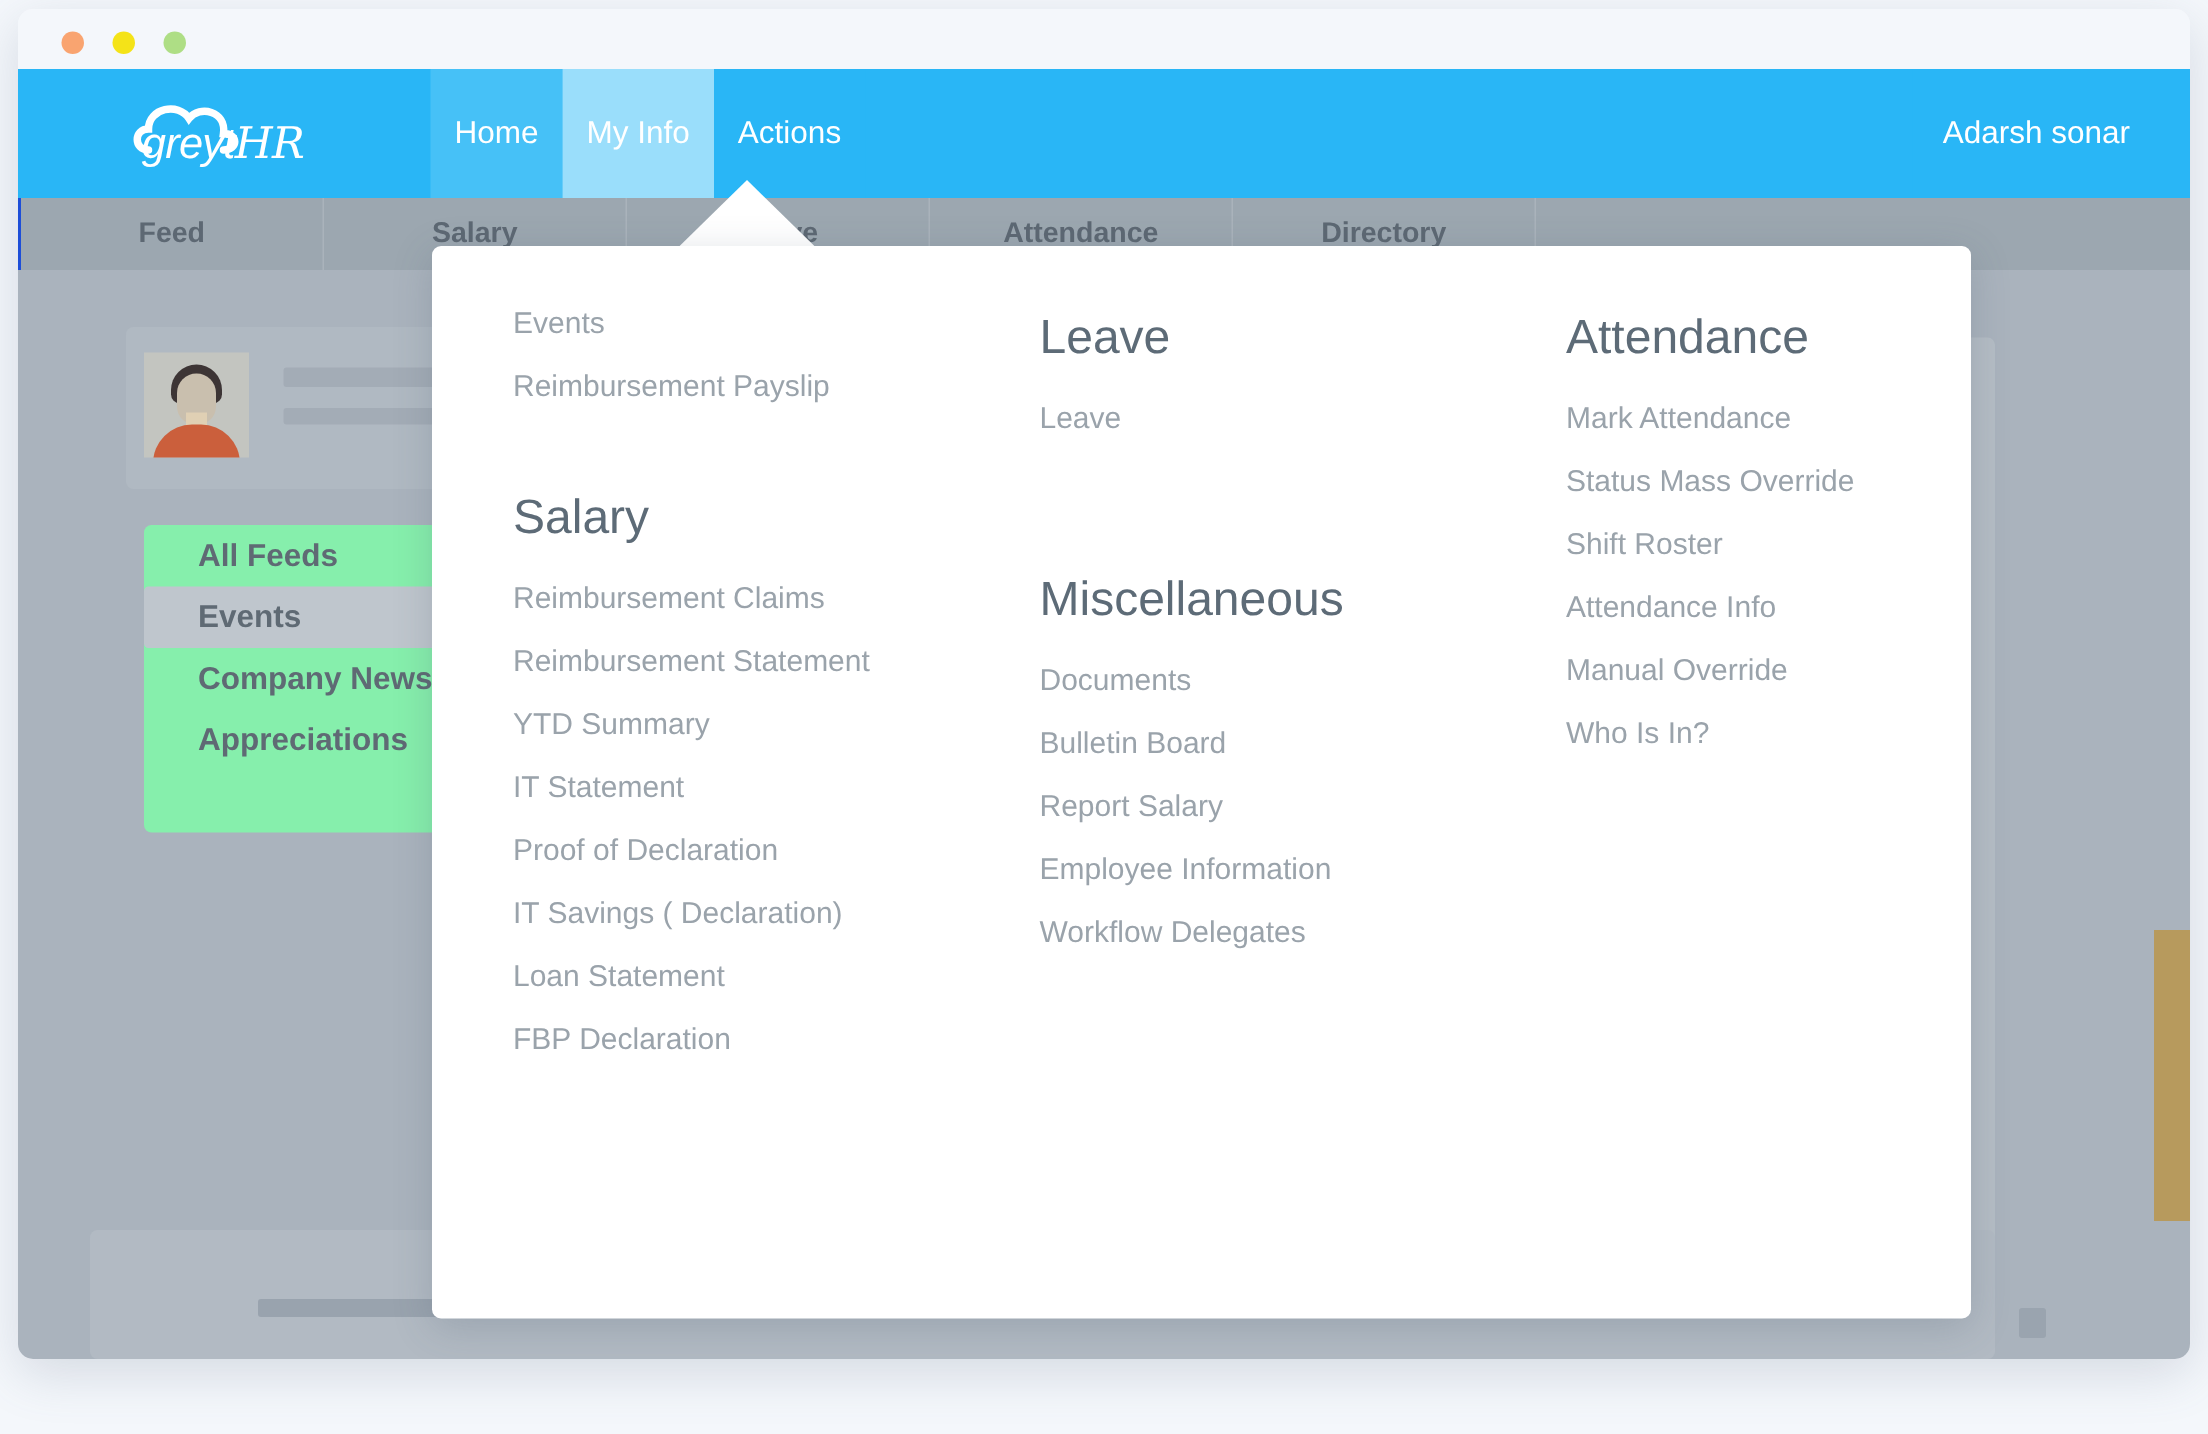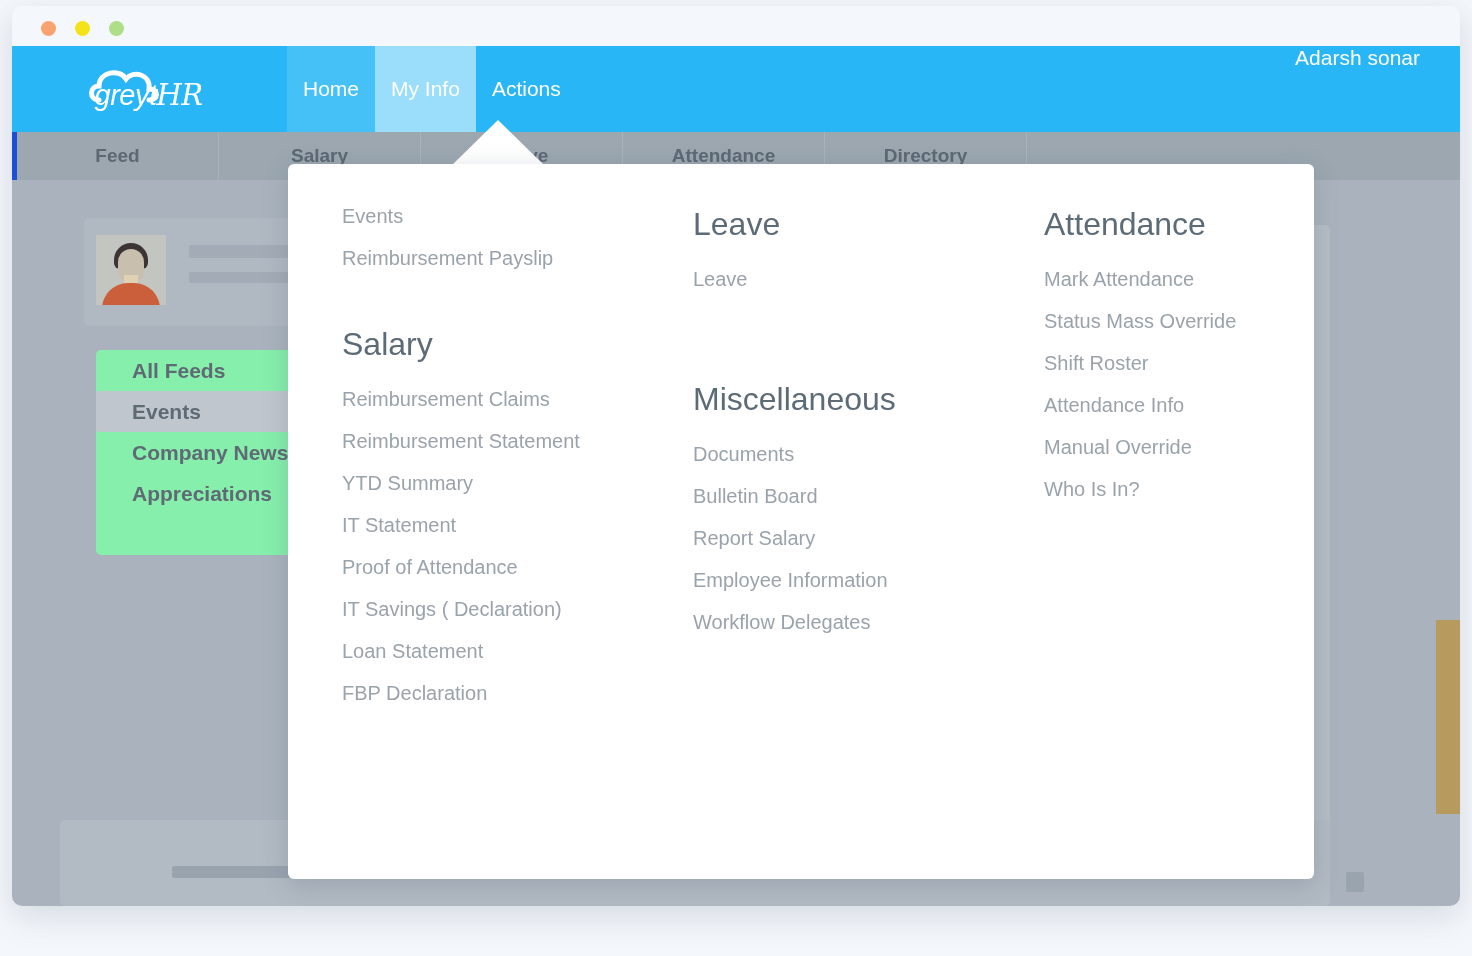--- a/index.html
+++ b/index.html
@@ -91,20 +91,21 @@
     background: #46c1f7;
     cursor: pointer;
     position: relative;
   }
   .navtab.active { background: #9adefb; }
   .navtab.plain { background: #29b6f6; }
 
   .nav-spacer { flex: 1; background: #29b6f6; }
   .nav-user {
     display: flex;
+    align-items: center;
     padding: 0 40px 0 20px;
     color: #ffffff;
     font-size: 21px;
     background: #29b6f6;
     cursor: pointer;
   }
 
   
   .subnav {
     position: absolute;
@@ -118,21 +119,21 @@
     width: 201px;
     display: flex;
     align-items: center;
     justify-content: center;
     color: #5d6873;
     font-size: 19px;
     font-weight: bold;
     border-right: 1px solid #aab3bb;
     cursor: pointer;
   }
-  .subtab:first-child { border-left: 5px solid #1d4ed8; }
+  .subtab:first-child { border-left: 2px solid #1d4ed8; }
 
   
   .page-body {
     position: absolute;
     left: 0; top: 174px;
     width: 100%;
     height: 726px;
     background: #aab3bd;
   }
   .card {
@@ -333,21 +334,21 @@
 
       <div class="dd-col">
         <div class="dd-link">Events</div>
         <div class="dd-link">Reimbursement Payslip</div>
 
         <h2 class="dd-head spaced">Salary</h2>
         <div class="dd-link">Reimbursement Claims</div>
         <div class="dd-link">Reimbursement Statement</div>
         <div class="dd-link">YTD Summary</div>
         <div class="dd-link">IT Statement</div>
-        <div class="dd-link">Proof of Attendance</div>
+        <div class="dd-link">Proof of Declaration</div>
         <div class="dd-link">IT Savings ( Declaration)</div>
         <div class="dd-link">Loan Statement</div>
         <div class="dd-link">FBP Declaration</div>
       </div>
 
       <div class="dd-col">
         <h2 class="dd-head">Leave</h2>
         <div class="dd-link">Leave</div>
 
         <h2 class="dd-head spaced" style="margin-top:92px;">Miscellaneous</h2>

